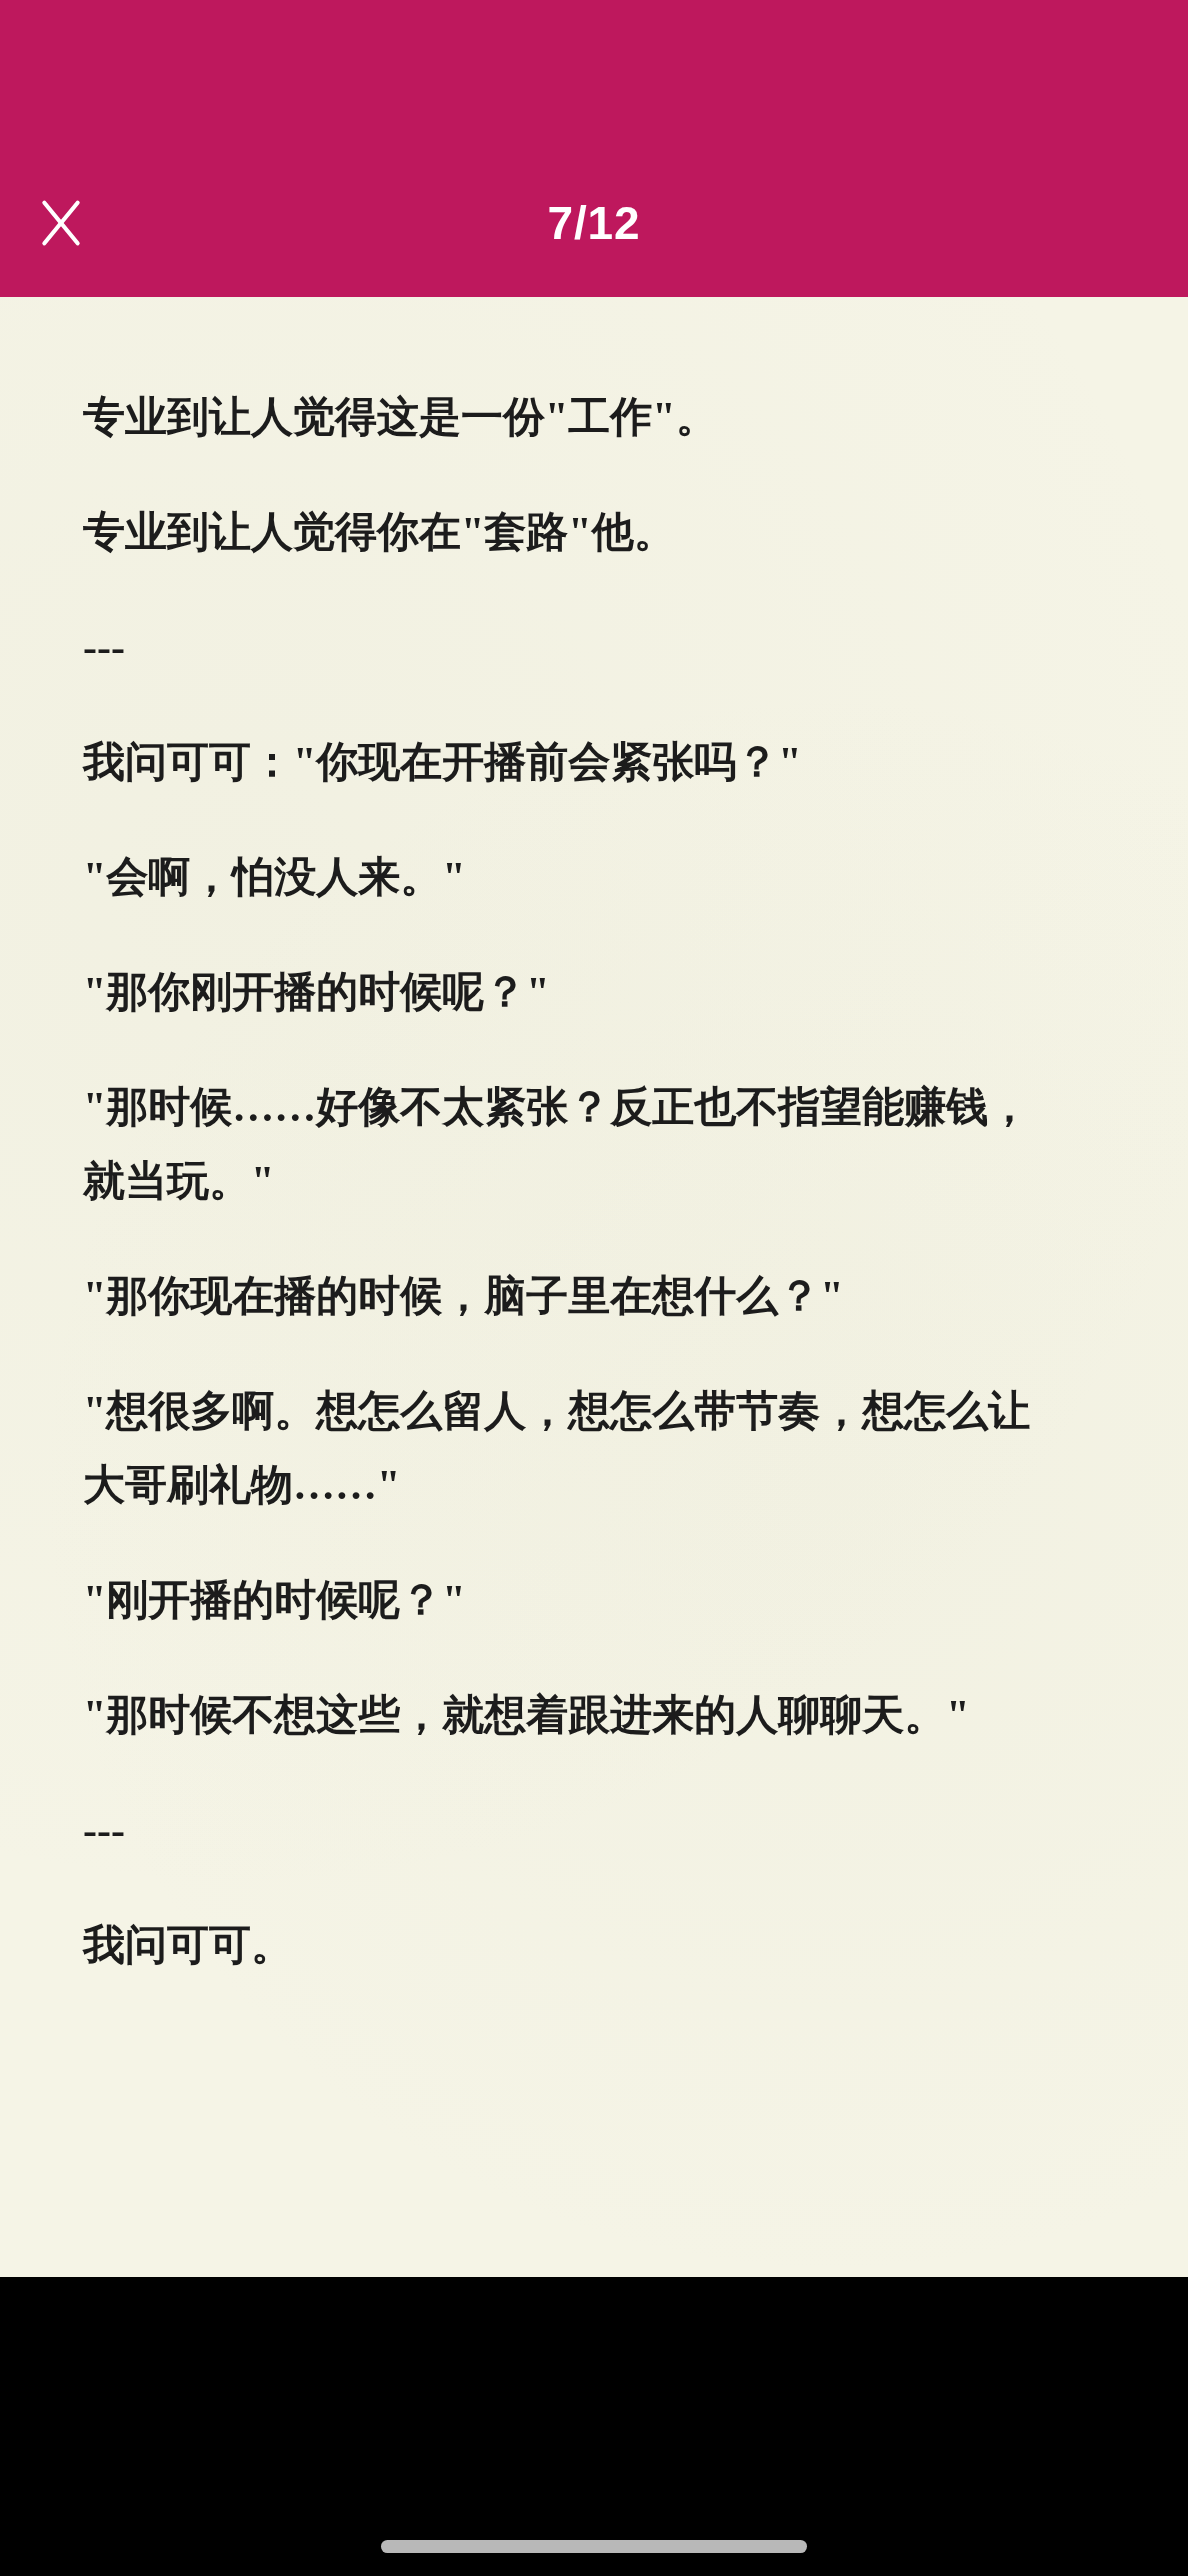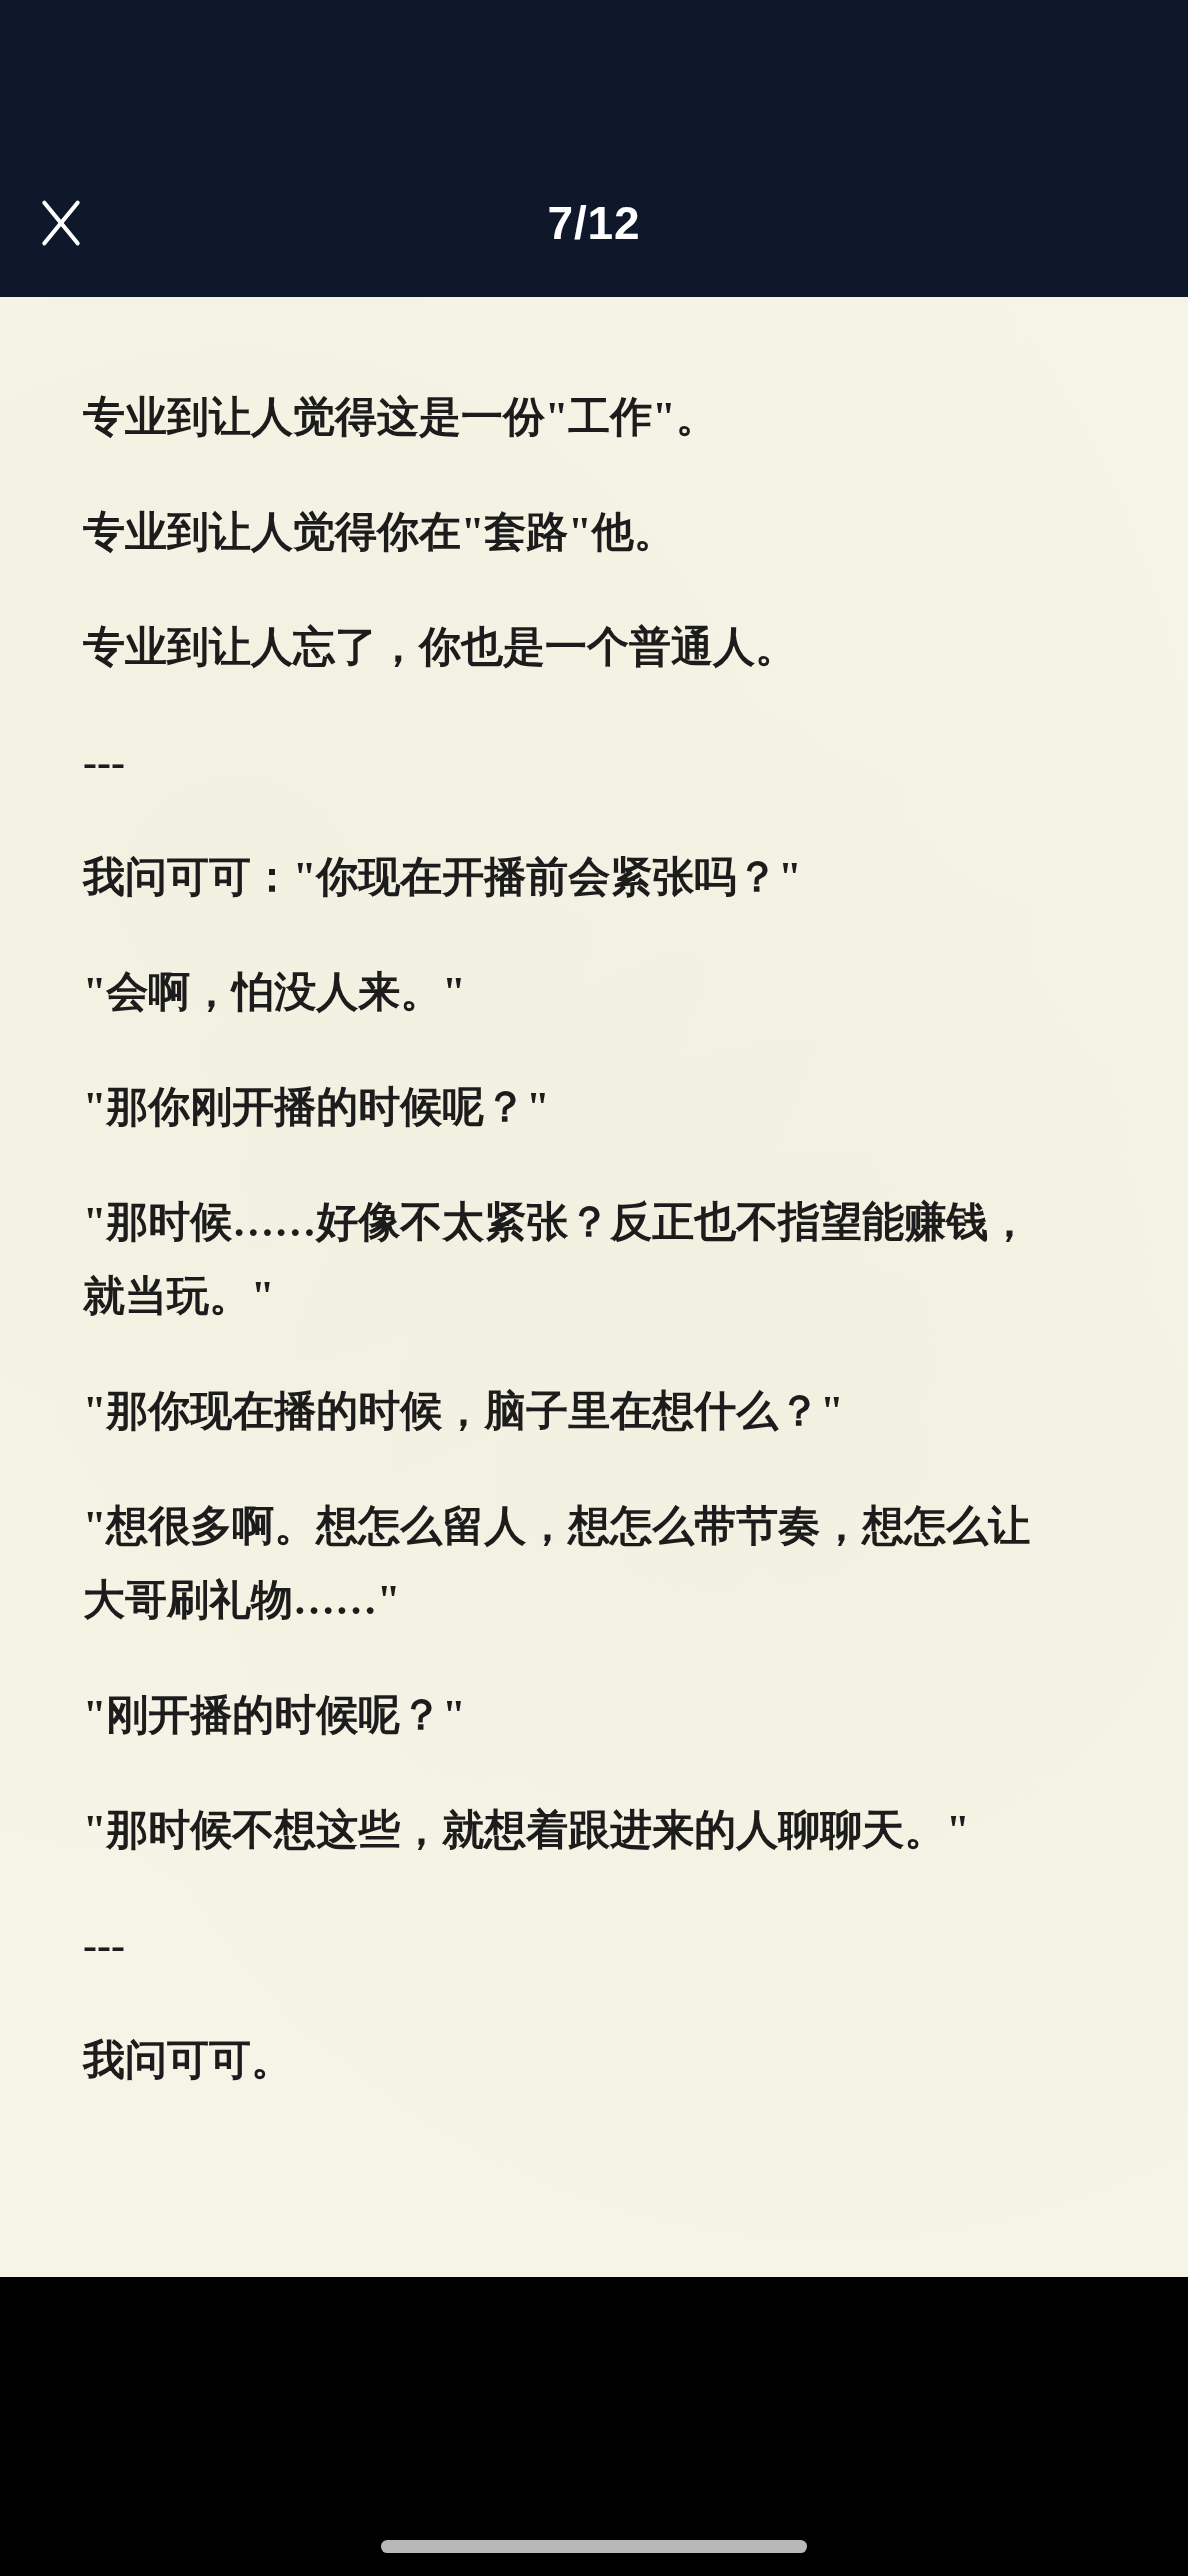--- a/index.html
+++ b/index.html
@@ -14,21 +14,21 @@
     background: #000;
     overflow: hidden;
     font-family: "Liberation Sans", sans-serif;
   }
   
   .viewer-header {
     position: absolute;
     top: 0; left: 0;
     width: 1188px;
     height: 297px;
-    background: #0f172a;
+    background: #be185d;
   }
   .close-btn {
     position: absolute;
     left: 37px;
     top: 199px;
     width: 48px;
     height: 48px;
     background: none;
     border: none;
     padding: 0;
@@ -97,21 +97,20 @@
         </svg>
       </span>
     </button>
     <div class="page-indicator">7/12</div>
   </div>
 
   <div class="document-page">
     <div>
         <p class="para">专业到让人觉得这是一份"工作"。</p>
         <p class="para">专业到让人觉得你在"套路"他。</p>
-        <p class="para">专业到让人忘了，你也是一个普通人。</p>
         <p class="para">---</p>
         <p class="para">我问可可："你现在开播前会紧张吗？"</p>
         <p class="para">"会啊，怕没人来。"</p>
         <p class="para">"那你刚开播的时候呢？"</p>
         <p class="para">"那时候……好像不太紧张？反正也不指望能赚钱，
 就当玩。"</p>
         <p class="para">"那你现在播的时候，脑子里在想什么？"</p>
         <p class="para">"想很多啊。想怎么留人，想怎么带节奏，想怎么让
 大哥刷礼物……"</p>
         <p class="para">"刚开播的时候呢？"</p>

